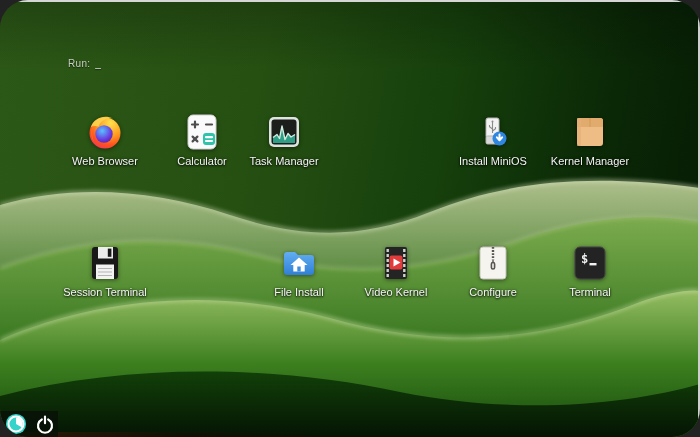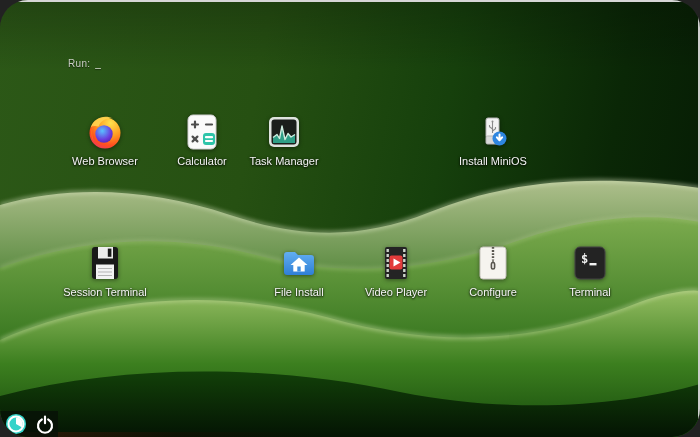--- a/index.html
+++ b/index.html
@@ -150,20 +150,29 @@
         <path d="M19.5 17 l-3 -2.3 v-1.8"></path>
         <path d="M19.5 19 l3 -2.3 v-1.8"></path>
       </g>
       <circle cx="19.5" cy="9.6" r="1" fill="#8a8a8a"></circle>
       <circle cx="26.5" cy="26.5" r="7" fill="#2e86e0"></circle>
       <path d="M26.5 22.6 v5 M23.9 25.3 l2.6 3 2.6 -3" stroke="#ffffff" stroke-width="2" fill="none" stroke-linecap="round" stroke-linejoin="round"></path>
     </svg>
     <div class="icon-label">Install MiniOS</div>
   </div>
 
+  <div class="icon-cell" style="left:535px;top:112px">
+    <svg class="app" width="40" height="40" viewBox="0 0 40 40">
+      <rect x="7" y="6" width="26" height="28" rx="3" fill="#eebd85"></rect>
+      <path d="M7 9 a3 3 0 0 1 3-3 h20 a3 3 0 0 1 3 3 v6 H7 Z" fill="#e2ab6e"></path>
+      <line x1="20" y1="6" x2="20" y2="15" stroke="#d19a55" stroke-width="1"></line>
+      <rect x="7" y="6" width="4" height="28" fill="#e5b176" opacity=".7"></rect>
+    </svg>
+    <div class="icon-label">Kernel Manager</div>
+  </div>
 
   <div class="icon-cell" style="left:50px;top:243px">
     <svg class="app" width="40" height="40" viewBox="0 0 40 40">
       <path d="M7 7 a3 3 0 0 1 3-3 h20 a3 3 0 0 1 3 3 v26 a3 3 0 0 1 -3 3 H10 a3 3 0 0 1 -3 -3 Z" fill="#191919"></path>
       <rect x="13" y="4" width="15" height="11.5" fill="#ededed"></rect>
       <rect x="22.8" y="5.6" width="3.6" height="8.2" fill="#191919"></rect>
       <rect x="11" y="21.5" width="18" height="14.5" fill="#f2f2f2"></rect>
       <g stroke="#b5b5b5" stroke-width="1">
         <path d="M13 25.5 h14 M13 29 h14 M13 32.5 h14"></path>
       </g>
@@ -200,21 +209,21 @@
         <rect x="27.1" y="6" width="2.4" height="3"></rect>
           <rect x="27.1" y="11" width="2.4" height="3"></rect>
           <rect x="27.1" y="16" width="2.4" height="3"></rect>
           <rect x="27.1" y="21" width="2.4" height="3"></rect>
           <rect x="27.1" y="26" width="2.4" height="3"></rect>
           <rect x="27.1" y="31" width="2.4" height="3"></rect>
       </g>
       <rect x="13.5" y="12.5" width="13" height="14" rx="2" fill="#e23b3b"></rect>
       <polygon points="17.5,15.5 17.5,23.5 24.5,19.5" fill="#ffffff"></polygon>
     </svg>
-    <div class="icon-label">Video Player</div>
+    <div class="icon-label">Video Kernel</div>
   </div>
 
   <div class="icon-cell" style="left:438px;top:243px">
     <svg class="app" width="40" height="40" viewBox="0 0 40 40">
       <rect x="7" y="4" width="26" height="32" rx="3" fill="#f6f4ef" stroke="#c4c1ba"></rect>
       <line x1="20" y1="4" x2="20" y2="17" stroke="#59564f" stroke-width="2.4" stroke-dasharray="1.8 1.3"></line>
       <line x1="20" y1="17" x2="20" y2="19.5" stroke="#59564f" stroke-width="1.4"></line>
       <rect x="18.4" y="19.5" width="3.2" height="6.5" rx="1.6" fill="none" stroke="#59564f" stroke-width="1.6"></rect>
     </svg>
     <div class="icon-label">Configure</div>

